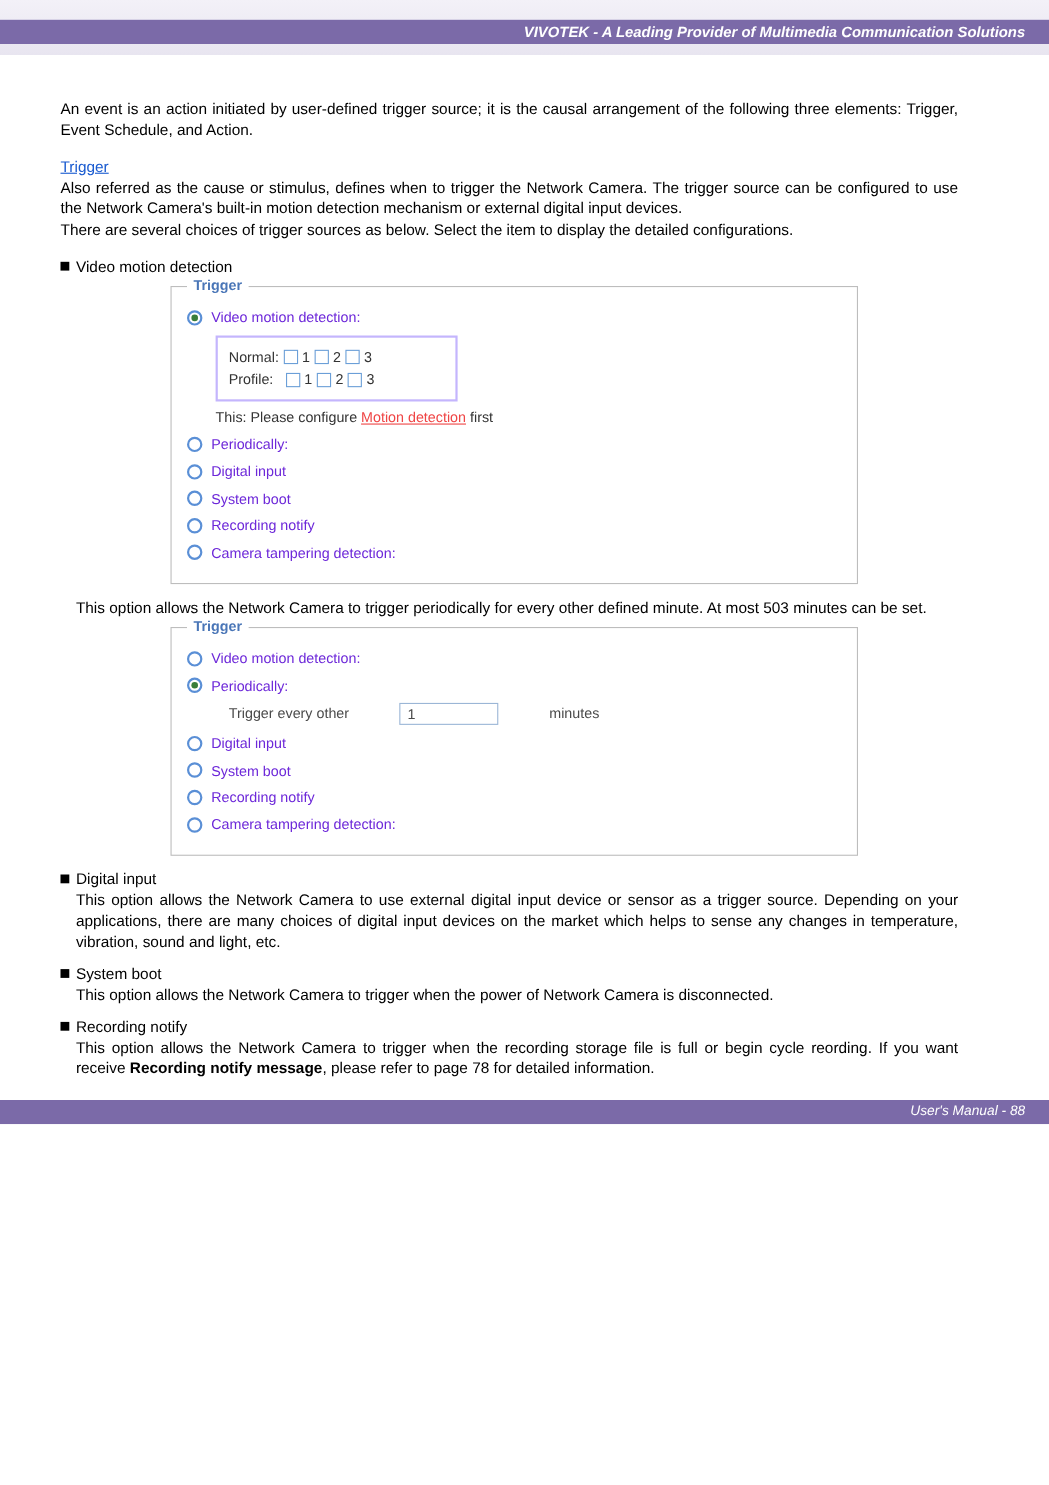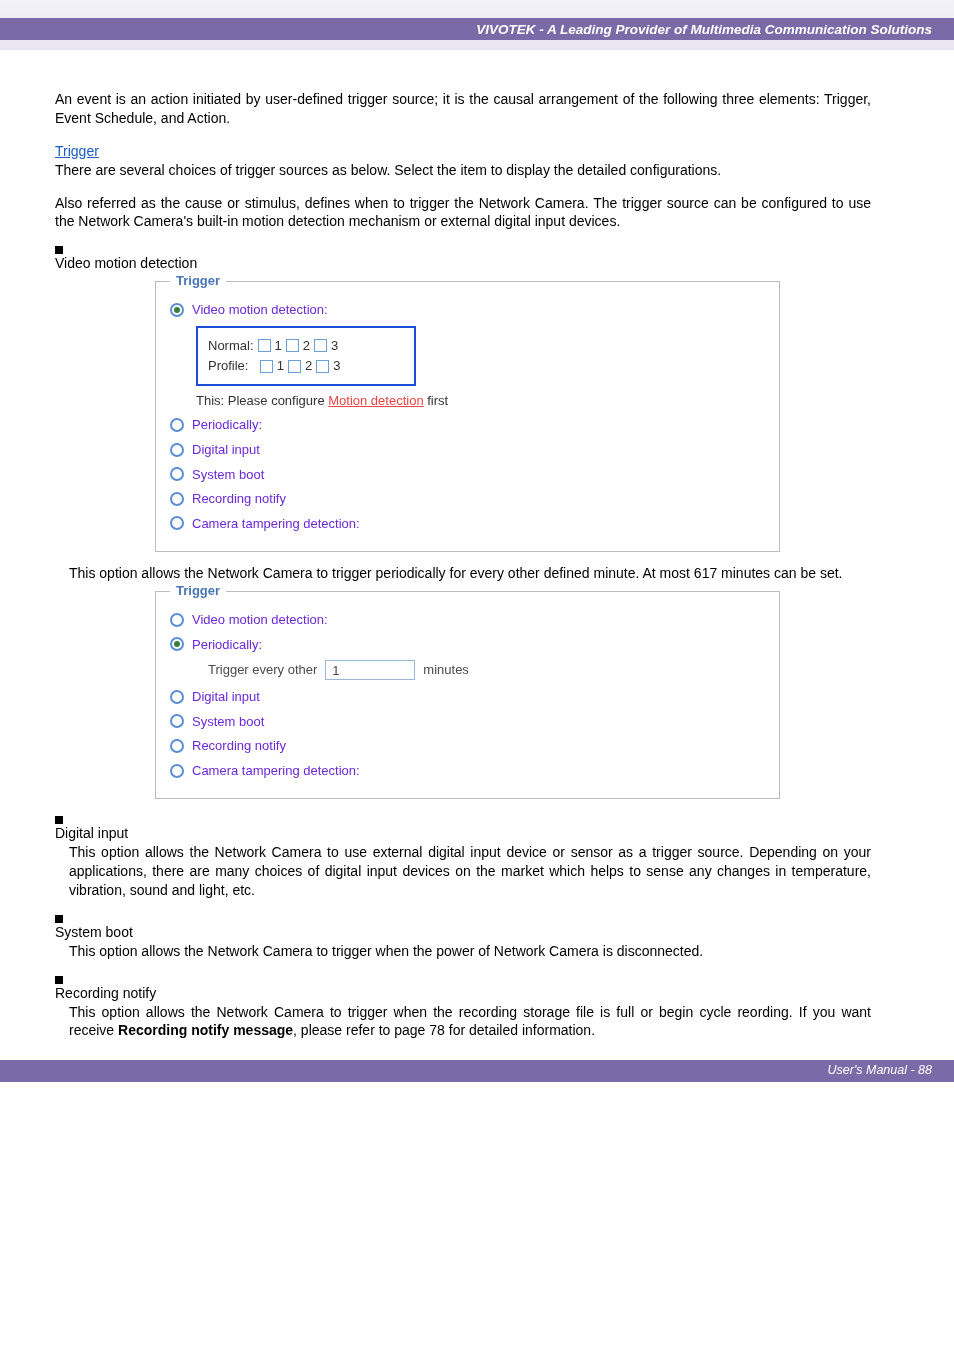--- a/index.html
+++ b/index.html
@@ -40,21 +40,20 @@
   .para { margin-bottom: 14px; text-align: justify; }
   .section-link {
     color: #1a5bd0;
     text-decoration: underline;
     display: block;
     margin-bottom: 0px;
   }
   .bullet-row {
     display: flex;
     margin-top: 10px;
-    flex-direction: column;
   }
   .bullet-square {
     width: 8px; height: 8px;
     background: #000;
     margin-top: 5px;
     margin-right: 6px;
     flex-shrink: 0;
   }
   .bullet-body { flex: 1; }
   .bullet-title { margin-bottom: 0px; }
@@ -95,21 +94,21 @@
     flex-shrink: 0;
   }
   .radio.checked::after {
     content: "";
     width: 6px; height: 6px;
     background: #3a7e3a;
     border-radius: 50%;
     display: block;
   }
   .hl-box {
-    border: 2px solid #1d4ed8;
+    border: 2px solid #c4b5fd;
     padding: 6px 10px;
     margin: 6px 0 6px 26px;
     width: 220px;
   }
   .cb-row {
     display: flex;
     align-items: center;
     margin: 3px 0;
     font-size: 13px;
     color: #333;
@@ -128,20 +127,21 @@
   .link-u {
     color: #ef4444;
     text-decoration: underline;
   }
   .inline-input {
     display: flex;
     align-items: center;
     margin: 4px 0 8px 38px;
     font-size: 13px;
     color: #4a4a4a;
+    gap: 38px;
   }
   .text-input {
     border: 1px solid #9bb6d6;
     background: #fff;
     width: 90px;
     height: 20px;
     padding: 0 6px;
     margin: 0 8px;
     line-height: 20px;
     font-size: 13px;
@@ -163,22 +163,22 @@
 <div class="top-band">
   <div class="purple-bar"></div>
   <div class="top-band-inner">VIVOTEK - A Leading Provider of Multimedia Communication Solutions</div>
 </div>
 
 <div class="content">
 
   <p class="para">An event is an action initiated by user-defined trigger source; it is the causal arrangement of the following three elements: Trigger, Event Schedule, and Action.</p>
 
   <span class="section-link">Trigger</span>
+  <p class="para" style="margin-bottom:2px;">Also referred as the cause or stimulus, defines when to trigger the Network Camera. The trigger source can be configured to use the Network Camera's built-in motion detection mechanism or external digital input devices.</p>
   <p class="para">There are several choices of trigger sources as below. Select the item to display the detailed configurations.</p>
-  <p class="para" style="margin-bottom:2px;">Also referred as the cause or stimulus, defines when to trigger the Network Camera. The trigger source can be configured to use the Network Camera's built-in motion detection mechanism or external digital input devices.</p>
 
   <div class="bullet-row">
     <div class="bullet-square"></div>
     <div class="bullet-body">
       <div class="bullet-title">Video motion detection</div>
     </div>
   </div>
 
   <div class="panel">
     <div class="panel-legend">Trigger</div>
@@ -225,21 +225,21 @@
     <div class="radio-row">
       <span class="radio"></span>
       <span>Recording notify</span>
     </div>
     <div class="radio-row">
       <span class="radio"></span>
       <span>Camera tampering detection:</span>
     </div>
   </div>
 
-  <p class="indented-desc">This option allows the Network Camera to trigger periodically for every other defined minute. At most 617 minutes can be set.</p>
+  <p class="indented-desc">This option allows the Network Camera to trigger periodically for every other defined minute. At most 503 minutes can be set.</p>
 
   <div class="panel">
     <div class="panel-legend">Trigger</div>
 
     <div class="radio-row">
       <span class="radio"></span>
       <span>Video motion detection:</span>
     </div>
     <div class="radio-row">
       <span class="radio checked"></span>

